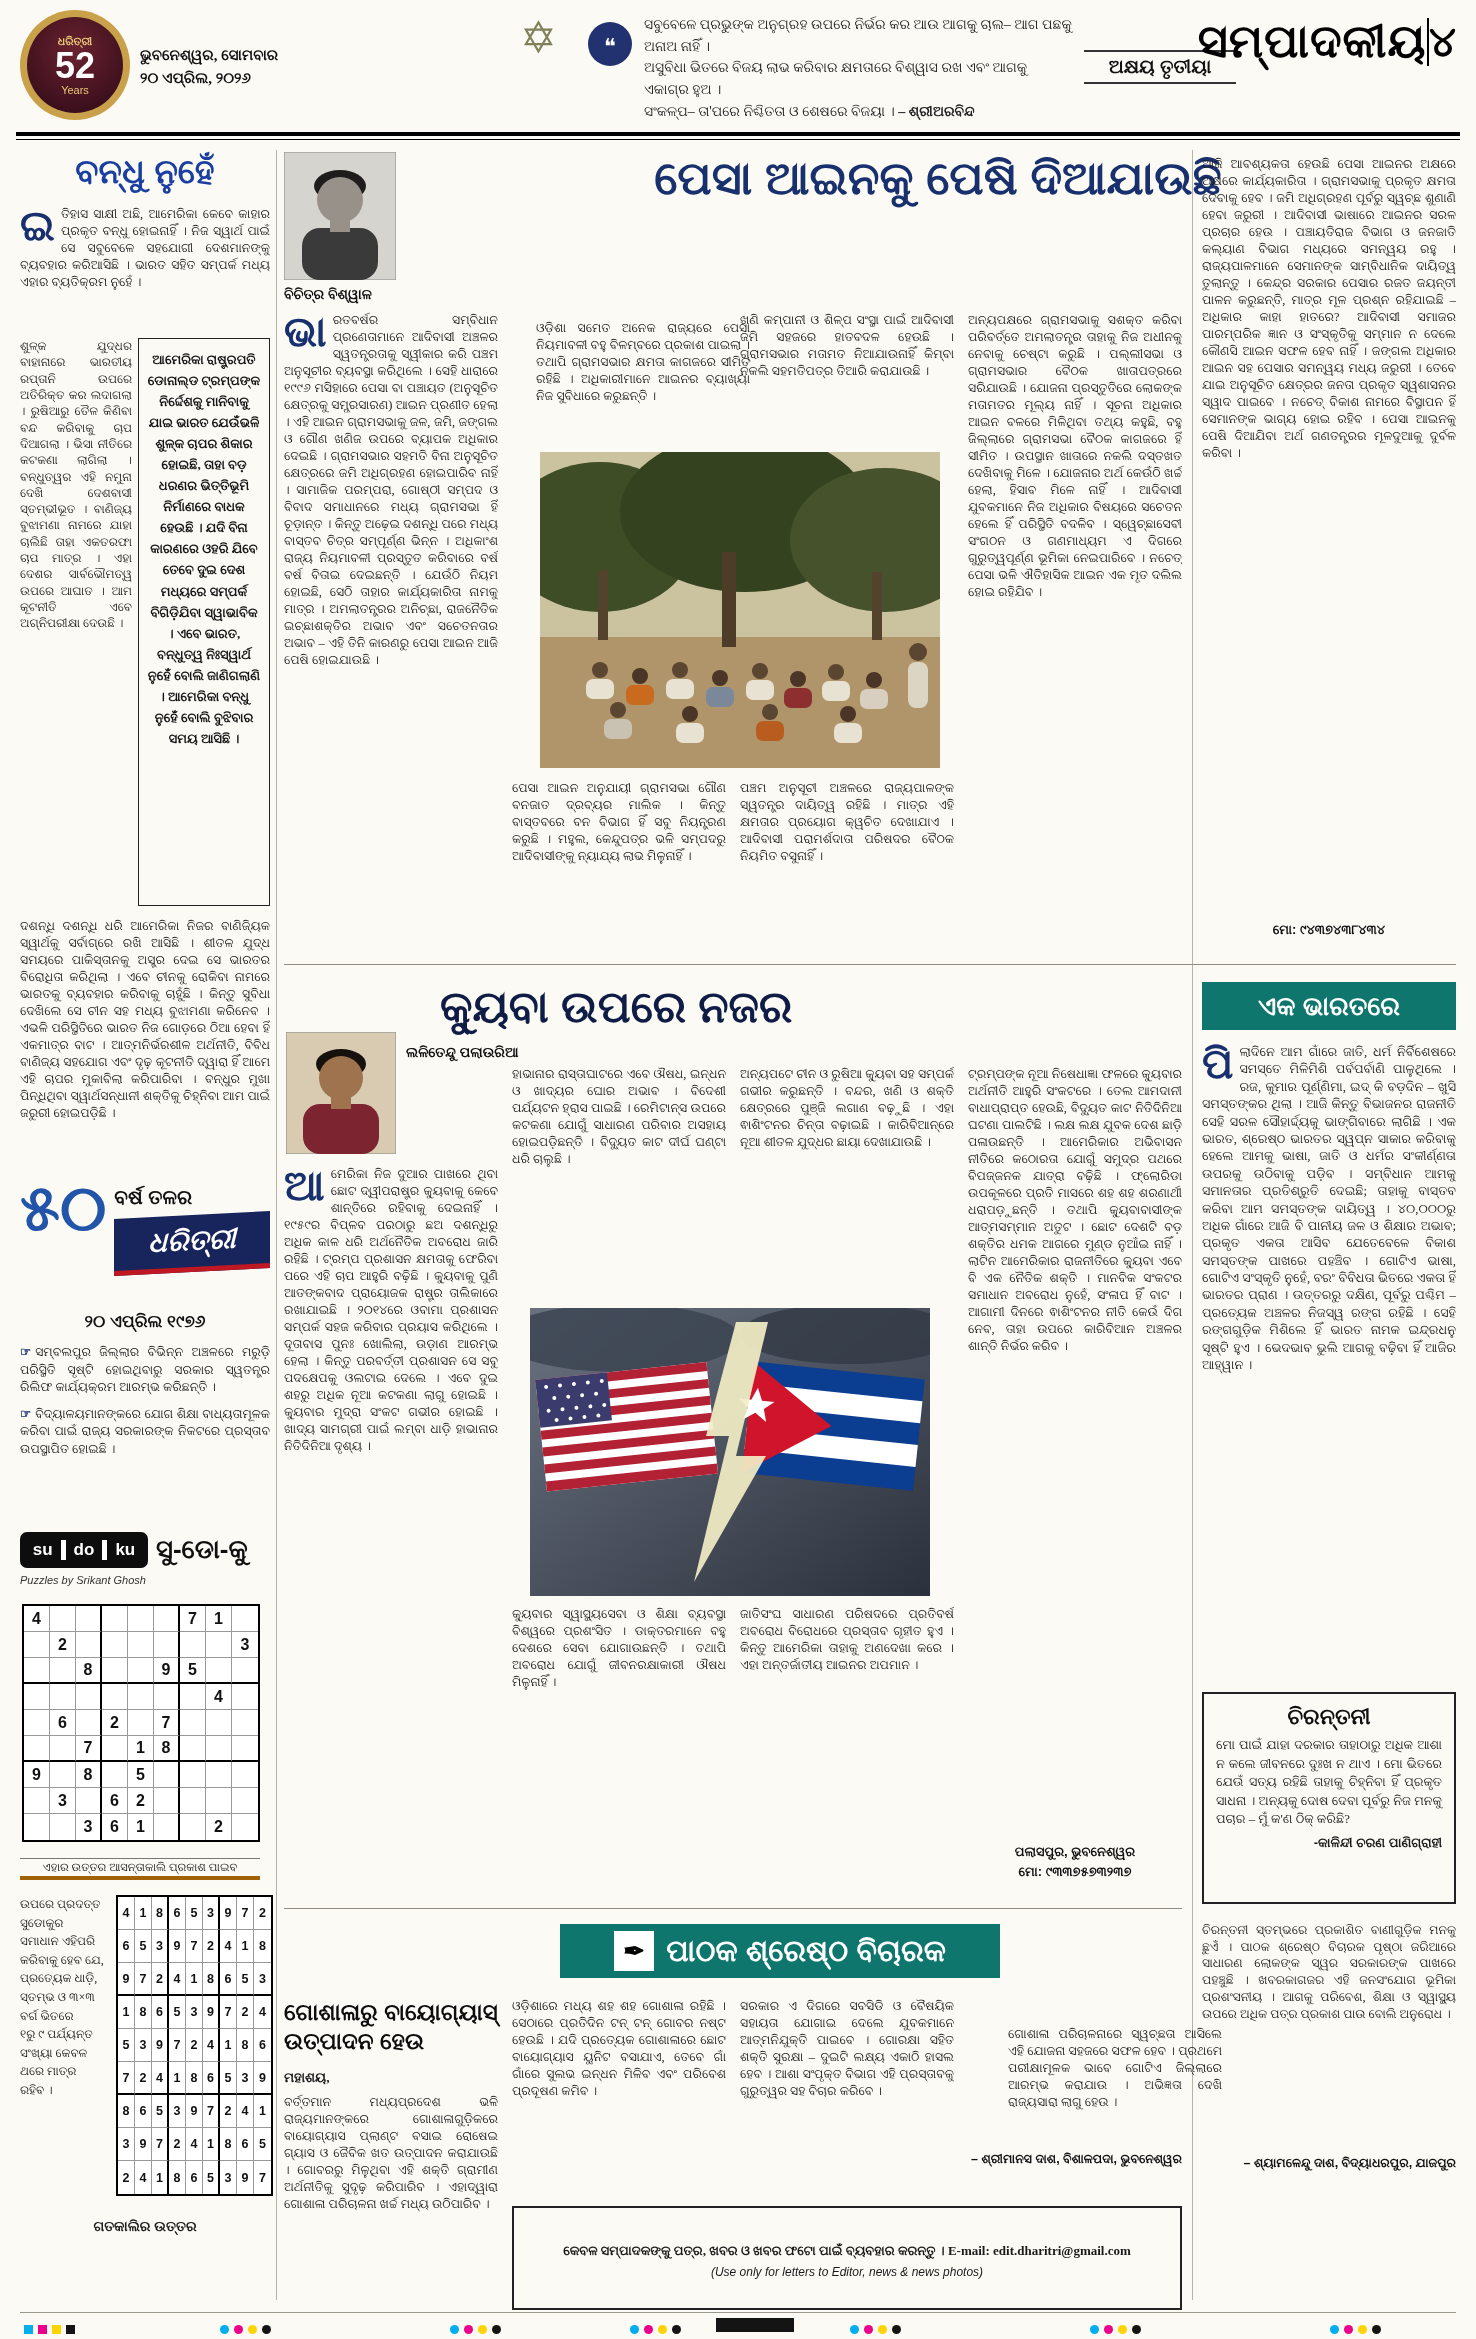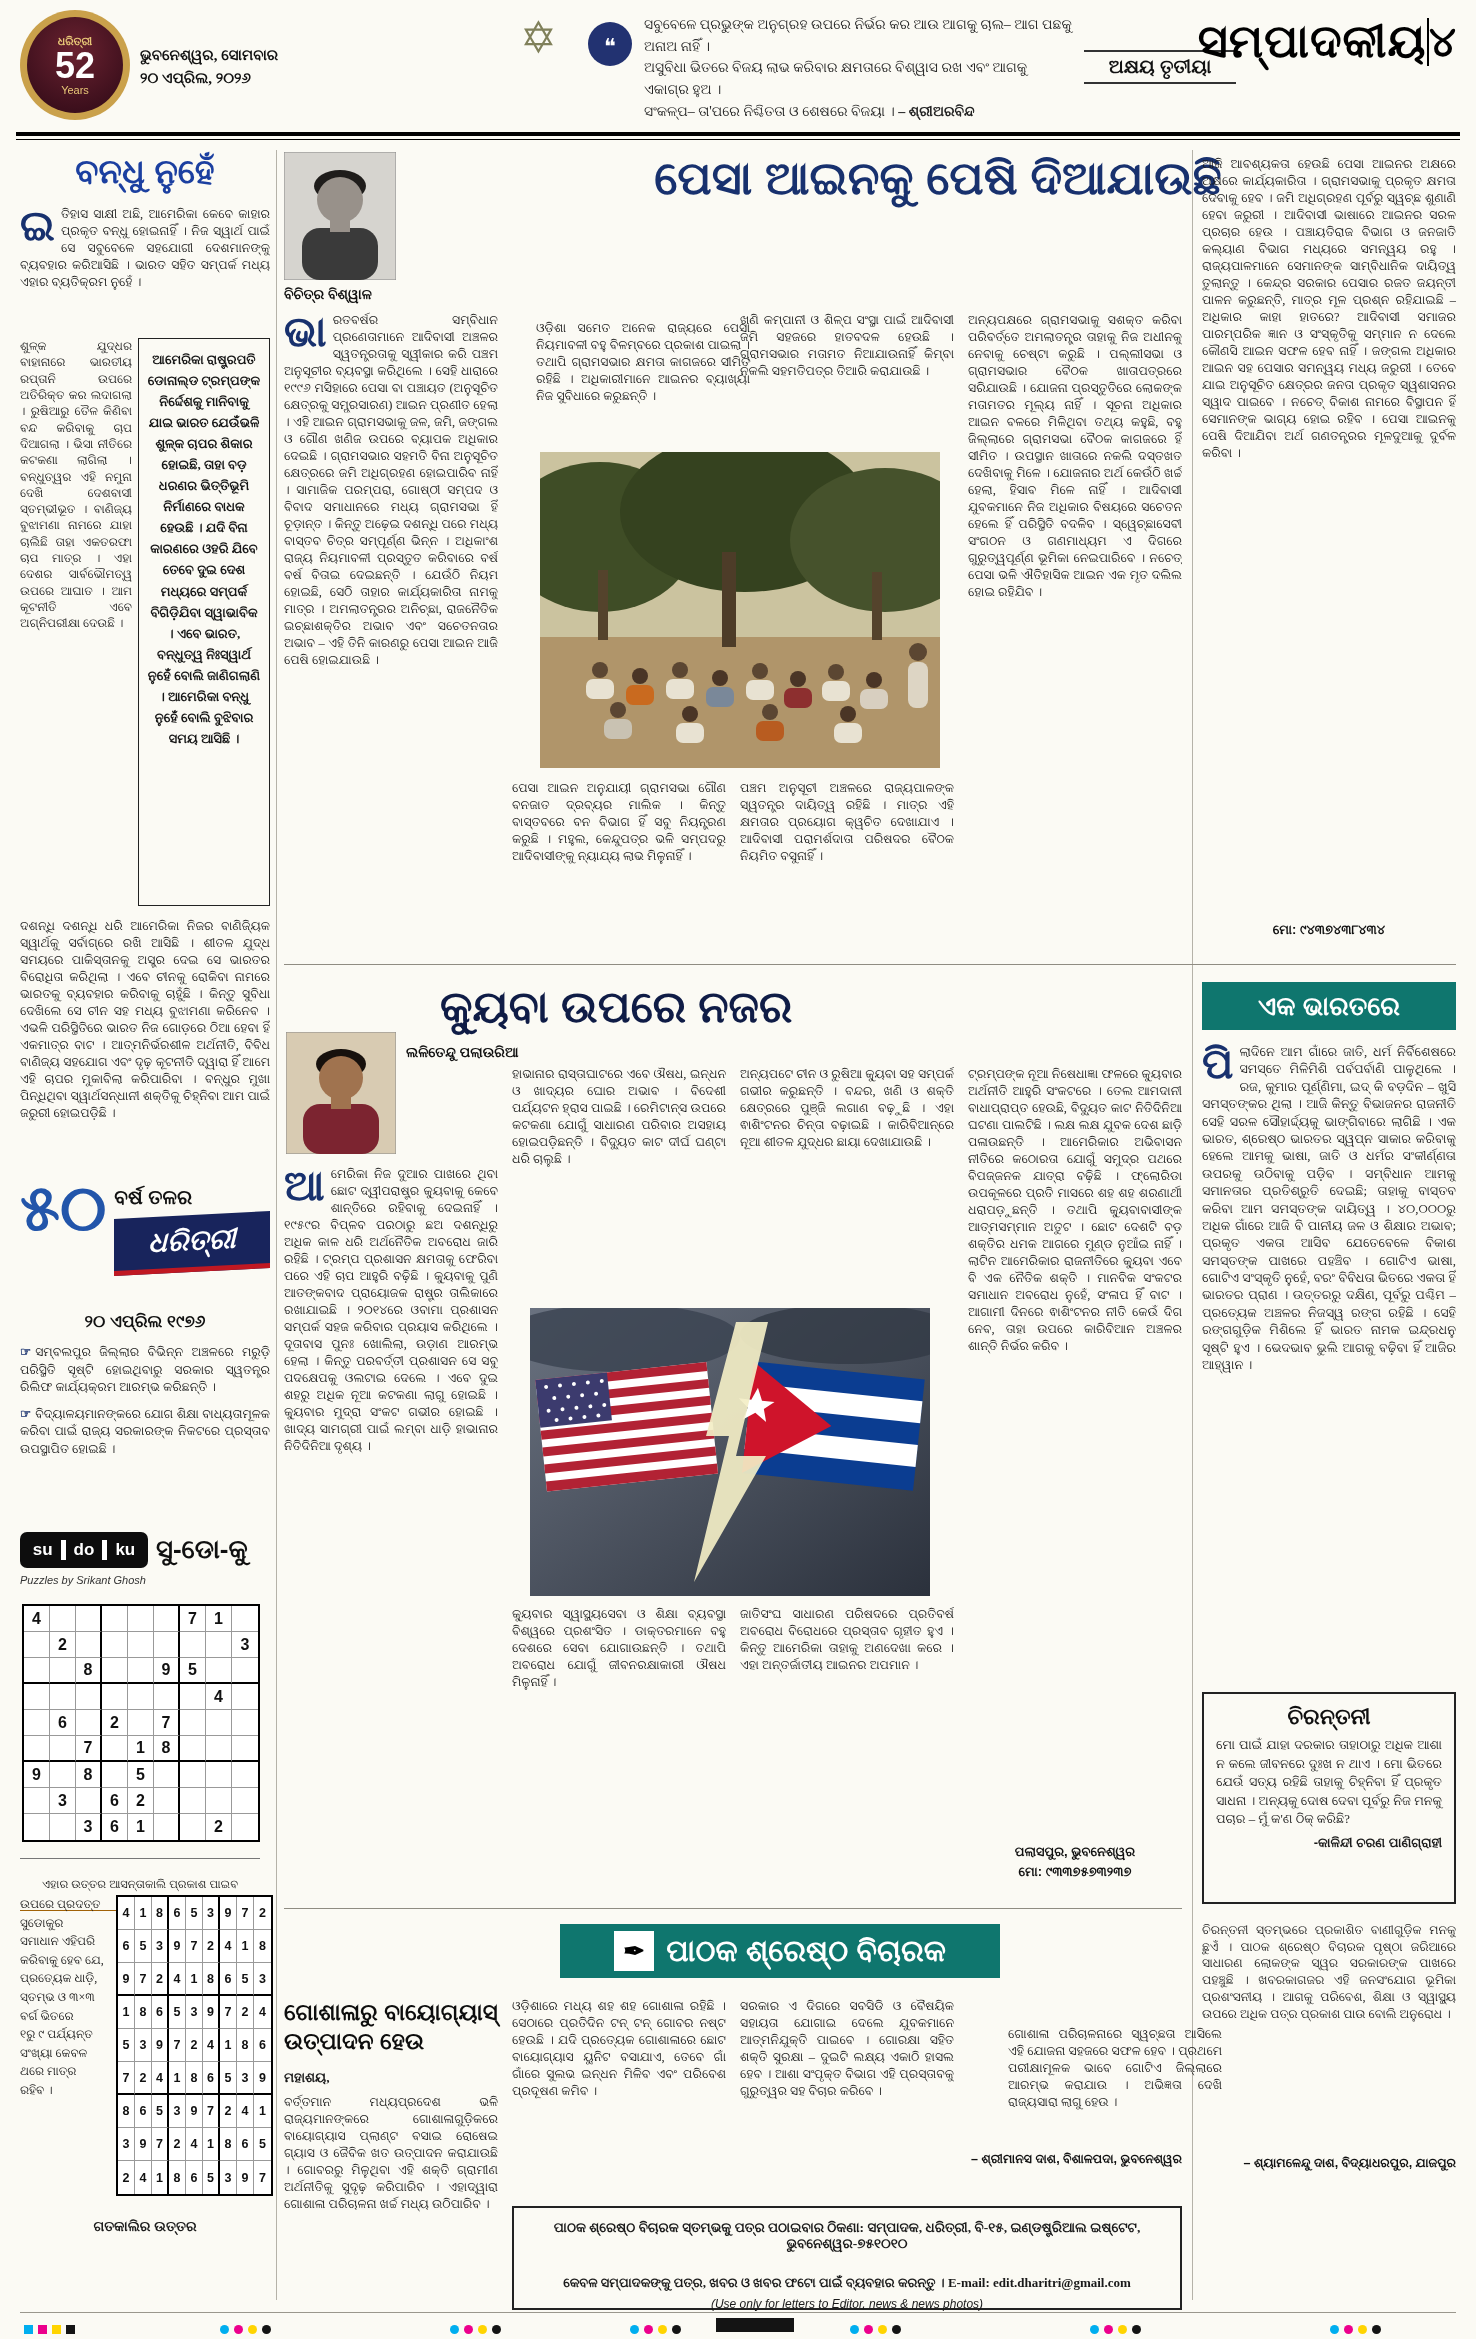--- a/index.html
+++ b/index.html
@@ -84,22 +84,22 @@
   .sgrid-answer{left:116px;top:1895px;grid-template-columns:repeat(9,17px);grid-auto-rows:33px;}
   .sgrid > div{display:flex;align-items:center;justify-content:center;
     border-right:1px solid #999;border-bottom:1px solid #999;font-weight:bold;color:#111;}
   .sgrid-puzzle > div{font-size:16px;}
   .sgrid-answer > div{font-size:12.5px;}
   .sgrid > div.br{border-right:2.5px solid #000;}
   .sgrid > div.bb{border-bottom:2.5px solid #000;}
   .sgrid > div:nth-child(9n){border-right:none;}
   .sgrid > div:nth-child(n+73){border-bottom:none;}
   .sudo-note{position:absolute;left:20px;top:1858px;width:240px;text-align:center;font-size:11.5px;
-    border-top:1px solid #777;border-bottom:1px solid #a16207;padding:19px 0;
-    font-family:Liberation Sans, sans-serif;}
+    border-top:1px solid #777;border-bottom:4px solid #a16207;padding:2px 0;
+    font-family:Liberation Serif, serif;}
   .sudo-side{position:absolute;left:20px;top:1895px;width:88px;font-size:12px;line-height:1.55;
     white-space:pre-line;font-family:"Liberation Serif",serif;}
   .sudo-caption{position:absolute;left:20px;top:2218px;width:250px;text-align:center;
     font-weight:bold;font-size:14px;}
 
   
   .black-banner{background:#0f766e;color:#fff;display:flex;align-items:center;
     justify-content:center;font-weight:bold;}
   .oneindia-banner{position:absolute;left:1202px;top:982px;width:254px;height:48px;font-size:26px;}
   .letters-banner{position:absolute;left:560px;top:1924px;width:440px;height:54px;font-size:30px;gap:12px;}
@@ -573,21 +573,20 @@
 <div class="letter-headline">ଗୋଶାଳାରୁ ବାୟୋଗ୍ୟାସ୍ ଉତ୍ପାଦନ ହେଉ</div>
 <div class="salutation">ମହାଶୟ,</div>
 
 <div class="col" style="left:284px;top:2094px;width:214px;height:226px;">ବର୍ତ୍ତମାନ ମଧ୍ୟପ୍ରଦେଶ ଭଳି ରାଜ୍ୟମାନଙ୍କରେ ଗୋଶାଳାଗୁଡ଼ିକରେ ବାୟୋଗ୍ୟାସ ପ୍ଲାଣ୍ଟ ବସାଇ ରୋଷେଇ ଗ୍ୟାସ ଓ ଜୈବିକ ଖତ ଉତ୍ପାଦନ କରାଯାଉଛି । ଗୋବରରୁ ମିଳୁଥିବା ଏହି ଶକ୍ତି ଗ୍ରାମୀଣ ଅର୍ଥନୀତିକୁ ସୁଦୃଢ଼ କରିପାରିବ । ଏହାଦ୍ୱାରା ଗୋଶାଳା ପରିଚାଳନା ଖର୍ଚ୍ଚ ମଧ୍ୟ ଉଠିପାରିବ ।</div>
 <div class="col" style="left:512px;top:1998px;width:214px;height:192px;">ଓଡ଼ିଶାରେ ମଧ୍ୟ ଶହ ଶହ ଗୋଶାଳା ରହିଛି । ସେଠାରେ ପ୍ରତିଦିନ ଟନ୍ ଟନ୍ ଗୋବର ନଷ୍ଟ ହେଉଛି । ଯଦି ପ୍ରତ୍ୟେକ ଗୋଶାଳାରେ ଛୋଟ ବାୟୋଗ୍ୟାସ ୟୁନିଟ ବସାଯାଏ, ତେବେ ଗାଁ ଗାଁରେ ସୁଲଭ ଇନ୍ଧନ ମିଳିବ ଏବଂ ପରିବେଶ ପ୍ରଦୂଷଣ କମିବ ।</div>
 <div class="col" style="left:740px;top:1998px;width:214px;height:192px;">ସରକାର ଏ ଦିଗରେ ସବସିଡି ଓ ବୈଷୟିକ ସହାୟତା ଯୋଗାଇ ଦେଲେ ଯୁବକମାନେ ଆତ୍ମନିଯୁକ୍ତି ପାଇବେ । ଗୋରକ୍ଷା ସହିତ ଶକ୍ତି ସୁରକ୍ଷା – ଦୁଇଟି ଲକ୍ଷ୍ୟ ଏକାଠି ହାସଲ ହେବ । ଆଶା ସଂପୃକ୍ତ ବିଭାଗ ଏହି ପ୍ରସ୍ତାବକୁ ଗୁରୁତ୍ୱର ସହ ବିଚାର କରିବେ ।</div>
 <div class="col" style="left:1008px;top:1998px;width:214px;height:150px;margin-top:28px;">ଗୋଶାଳା ପରିଚାଳନାରେ ସ୍ୱଚ୍ଛତା ଆସିଲେ ଏହି ଯୋଜନା ସହଜରେ ସଫଳ ହେବ । ପ୍ରଥମେ ପରୀକ୍ଷାମୂଳକ ଭାବେ ଗୋଟିଏ ଜିଲ୍ଲାରେ ଆରମ୍ଭ କରାଯାଉ । ଅଭିଜ୍ଞତା ଦେଖି ରାଜ୍ୟସାରା ଲାଗୁ ହେଉ ।</div>
 <div class="abs attr-line" style="left:968px;top:2152px;width:214px;">– ଶ୍ରୀମାନସ ଦାଶ, ବିଶାଳପଦା, ଭୁବନେଶ୍ୱର</div>
 
 <div class="addr-box">
-  <div class="addr-line1">ପାଠକ ଶ୍ରେଷ୍ଠ ବିଚାରକ ସ୍ତମ୍ଭକୁ ପତ୍ର ପଠାଇବାର ଠିକଣା: ସମ୍ପାଦକ, ଧରିତ୍ରୀ, ବି-୧୫, ଇଣ୍ଡଷ୍ଟ୍ରିଆଲ ଇଷ୍ଟେଟ, ଭୁବନେଶ୍ୱର-୭୫୧୦୧୦</div>
   <div class="addr-line2">କେବଳ ସମ୍ପାଦକଙ୍କୁ ପତ୍ର, ଖବର ଓ ଖବର ଫଟୋ ପାଇଁ ବ୍ୟବହାର କରନ୍ତୁ । E-mail: edit.dharitri@gmail.com</div>
   <div class="addr-line3">(Use only for letters to Editor, news &amp; news photos)</div>
 </div>
 
 <div class="bottom-hairline"></div>
 <div class="regrow">
   <div class="sqgrp" style="left:24px;"><i class="c"></i><i class="m"></i><i class="y"></i><i class="k"></i></div>
   <div class="dotgrp" style="left:220px;"><i class="c"></i><i class="m"></i><i class="y"></i><i class="k"></i></div>
   <div class="dotgrp" style="left:450px;"><i class="c"></i><i class="m"></i><i class="y"></i><i class="k"></i></div>
   <div class="dotgrp" style="left:630px;"><i class="c"></i><i class="m"></i><i class="y"></i><i class="k"></i></div>

